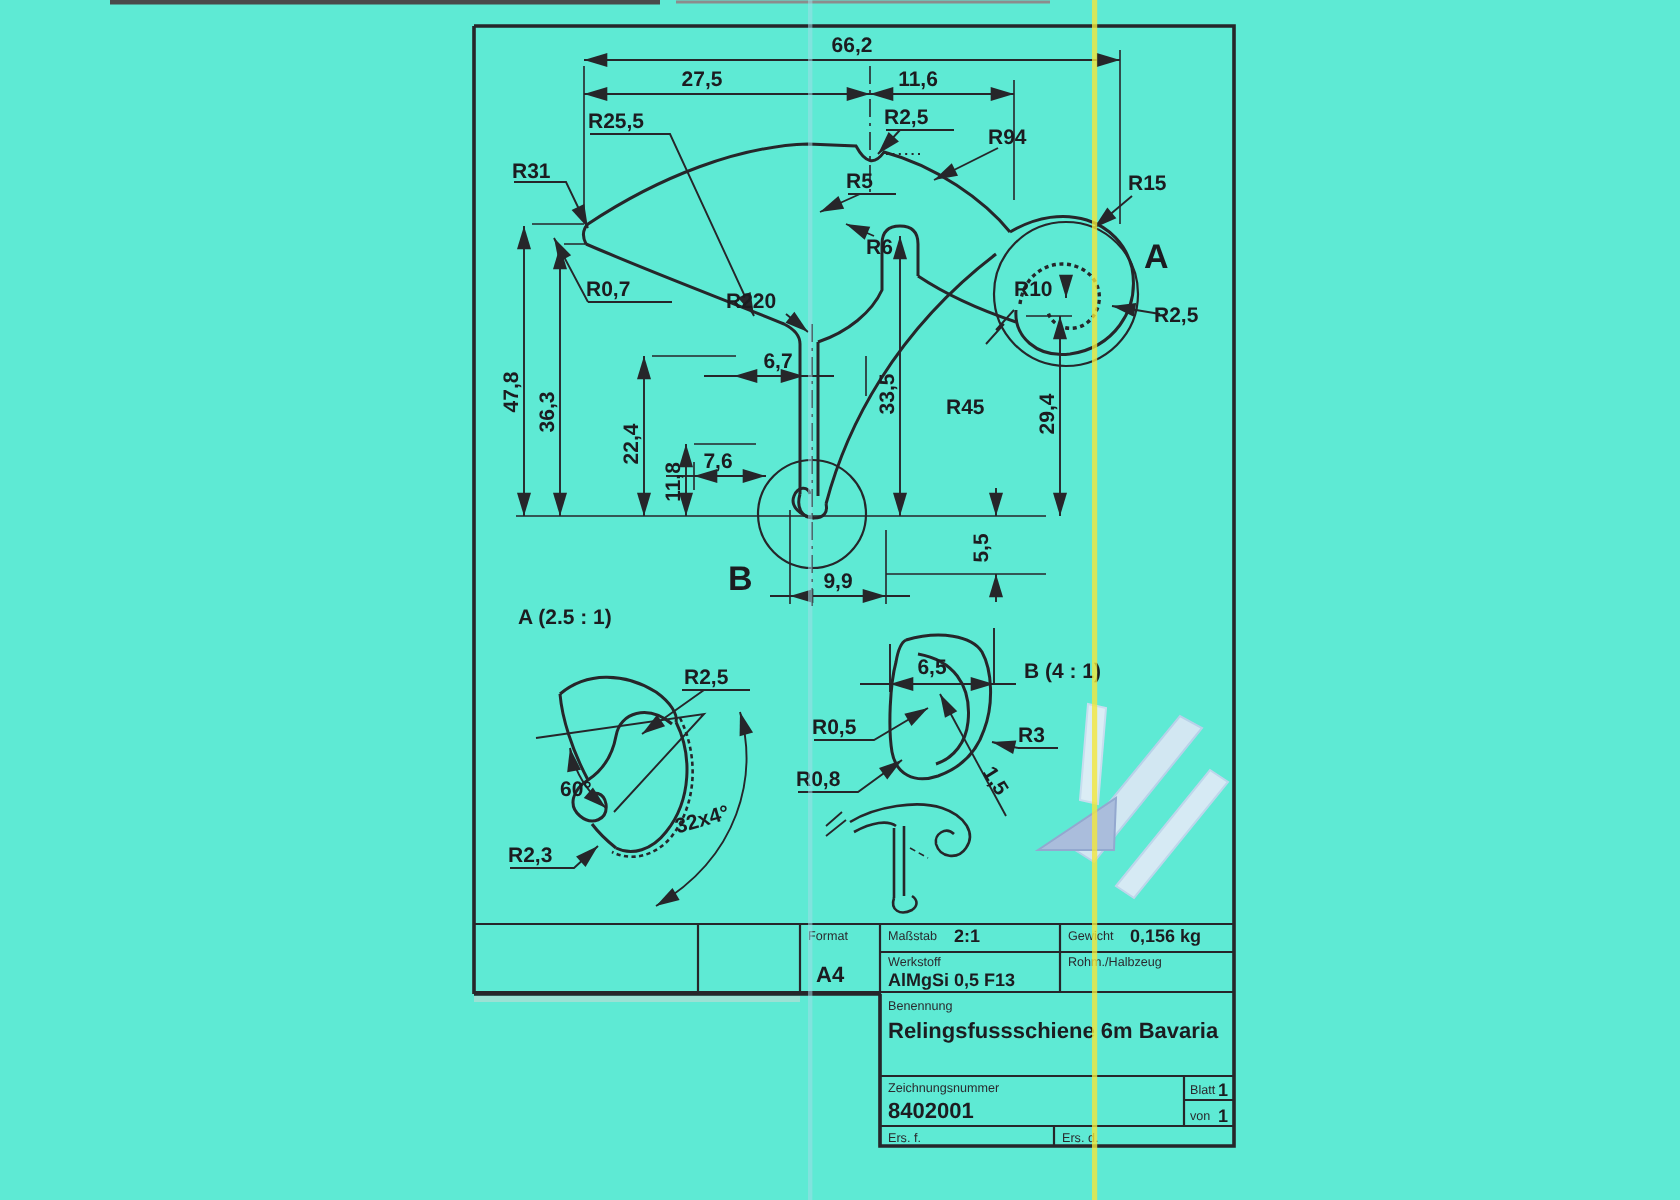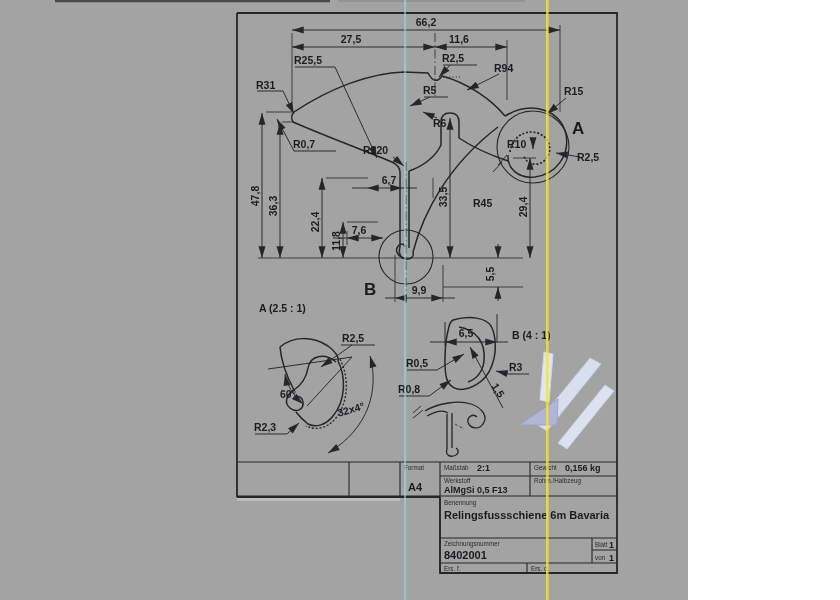--- a/index.html
+++ b/index.html
@@ -1,16 +1,16 @@
 <!DOCTYPE html>
 <html><head>
 <meta charset="utf-8">
 <style>
   html,body{margin:0;padding:0;background:#fff;}
-  .page{position:relative;width:688px;height:600px;background:#a3a3a3;overflow:hidden;
+  .page{position:relative;width:840px;height:600px;background:#5eead4;overflow:hidden;
         font-family:"Liberation Sans",sans-serif;}
   svg text{fill:#1c1c20;font-family:"Liberation Sans",sans-serif;}
   .dim{font-size:10.5px;font-weight:600;text-anchor:middle;}
   .rad{font-size:10.5px;font-weight:600;}
   .big{font-size:17px;font-weight:600;}
   .vtitle{font-size:10.5px;font-weight:700;}
   .tbl{font-size:6.3px;fill:#2a2a2e;}
   .tbv{font-size:9px;font-weight:600;}
   .tbv2{font-size:11px;font-weight:600;}
   .ink{stroke:#26262a;fill:none;}

